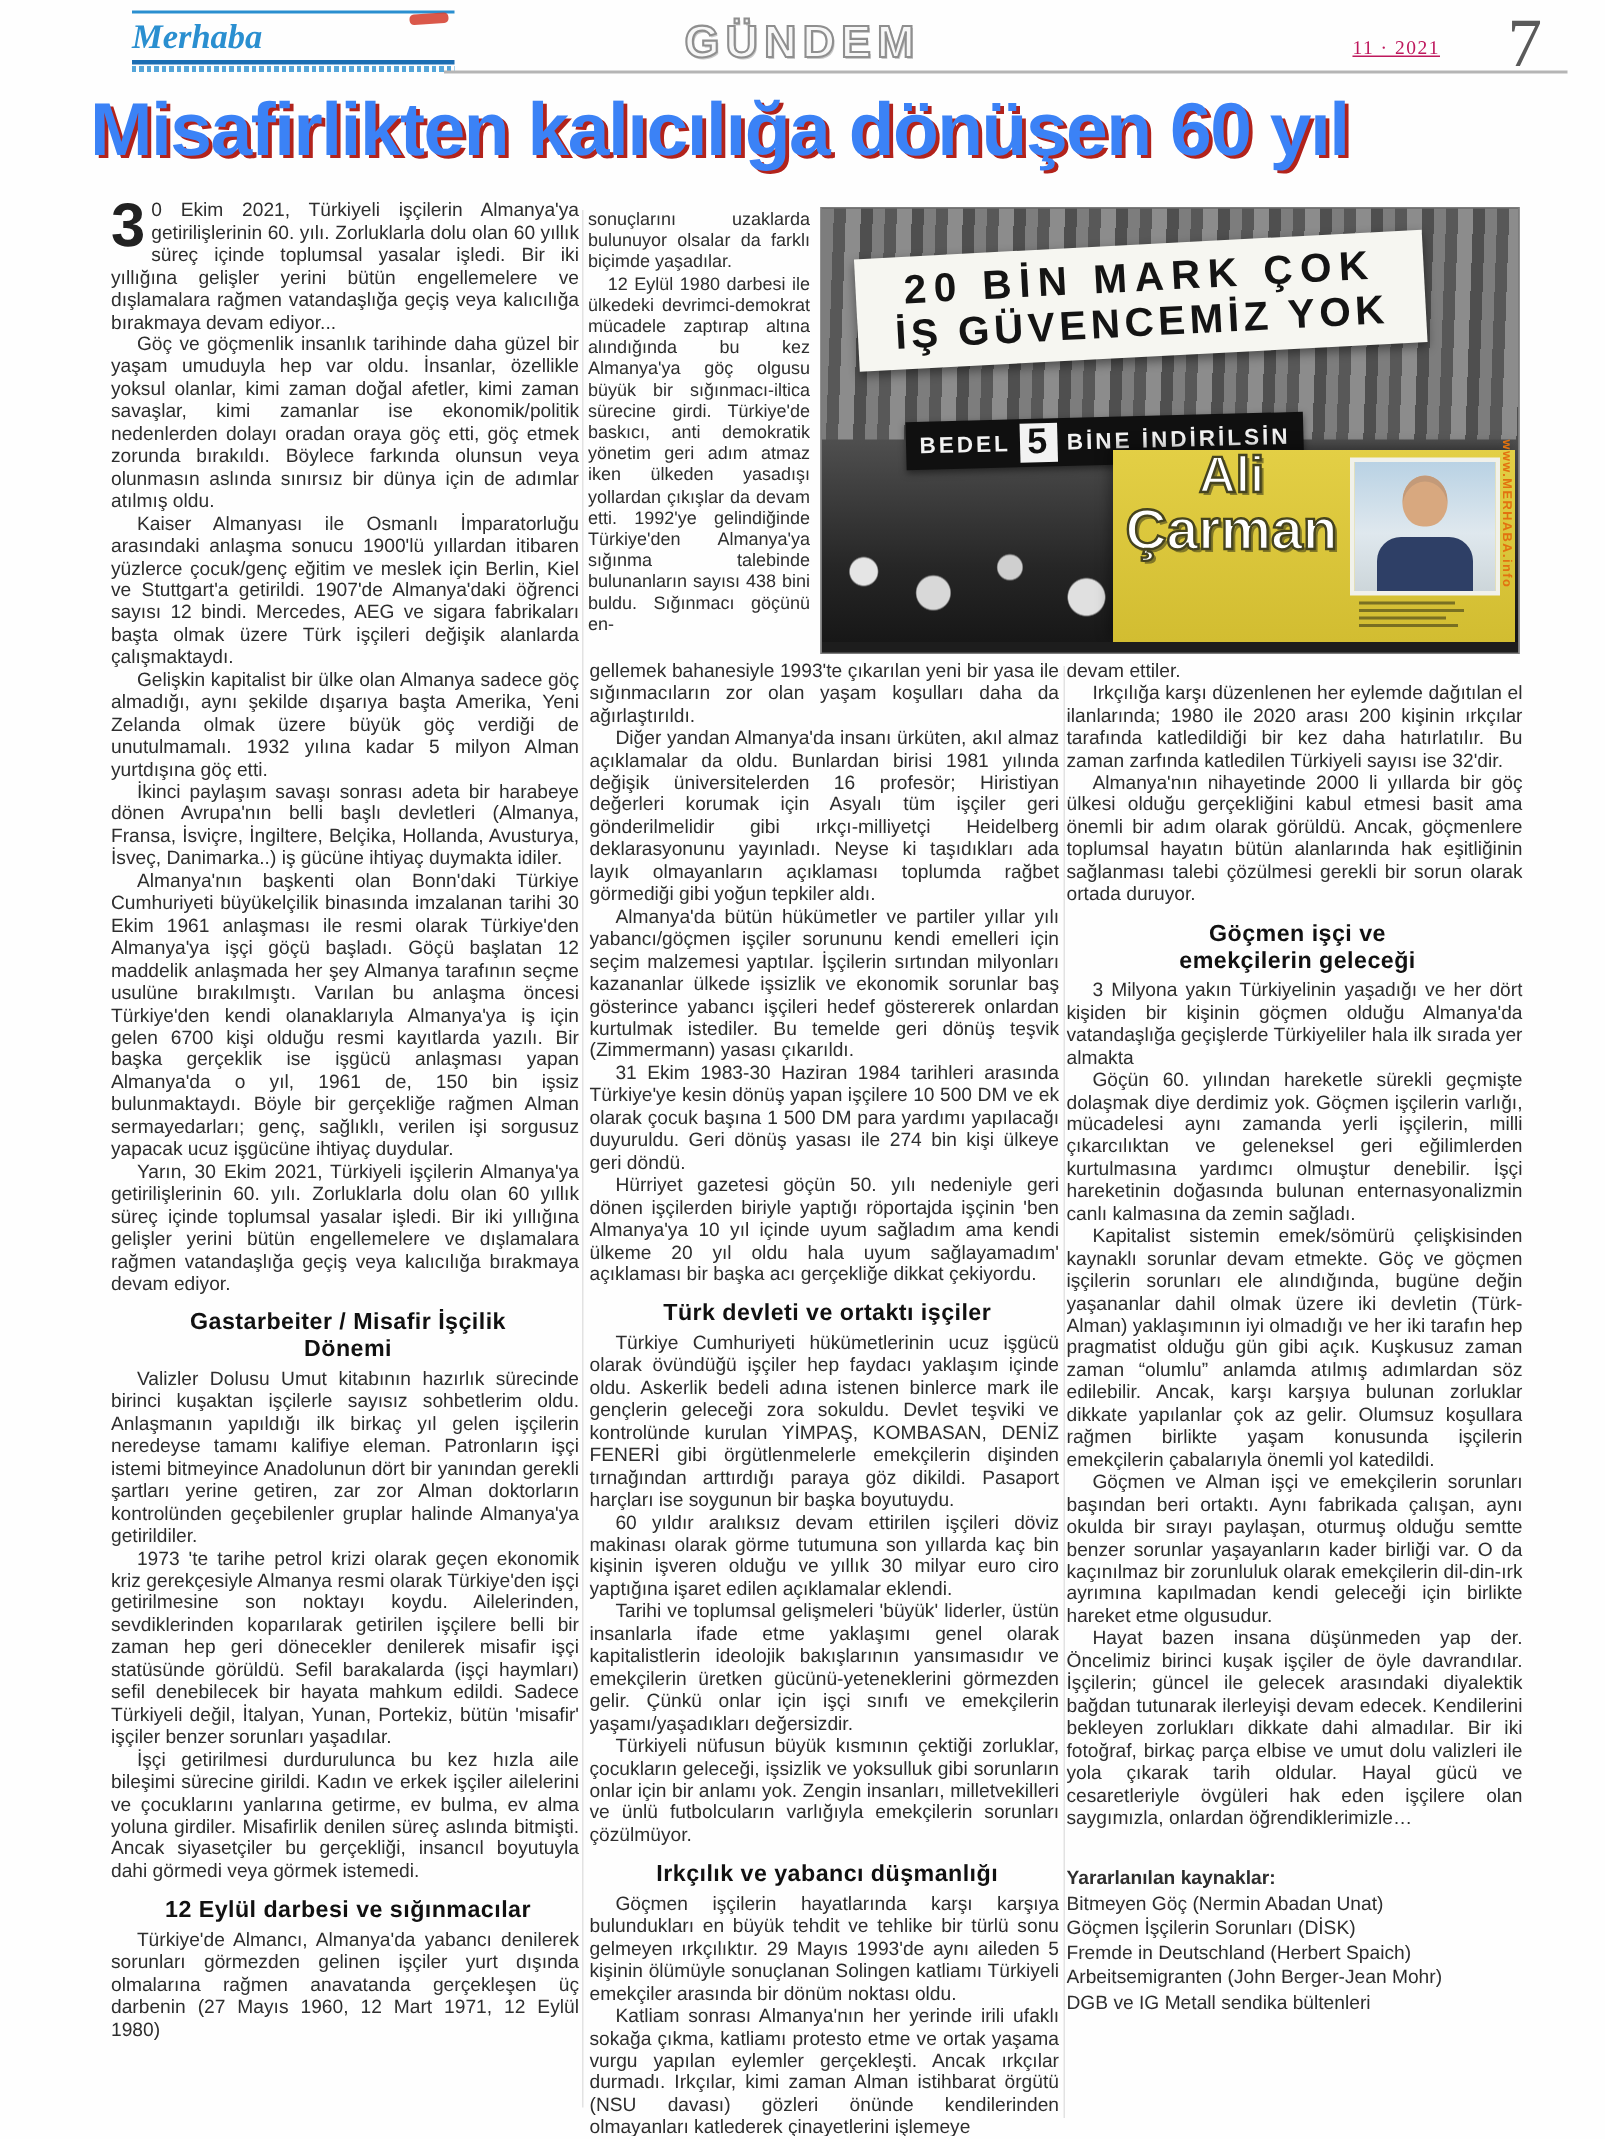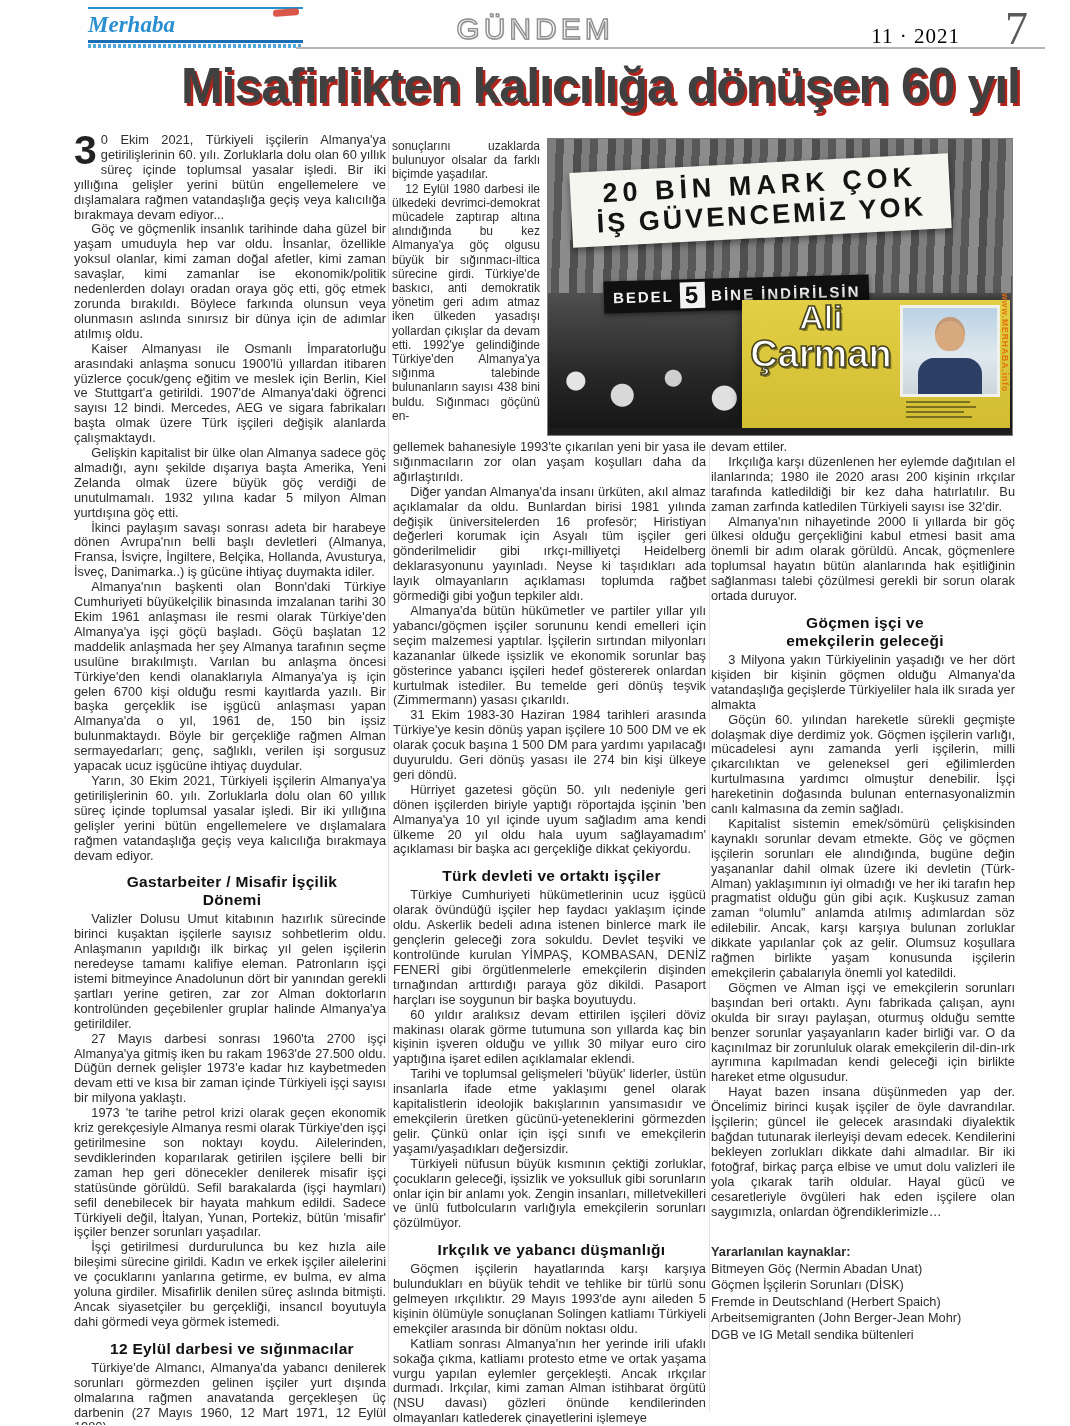--- a/index.html
+++ b/index.html
@@ -8,32 +8,32 @@
 
   
   .masthead{position:absolute;left:88px;top:7px;width:215px;height:42px;}
   .logo-topline{height:2px;background:#2a8fd0;margin-bottom:1px;}
   .logo-word{font-family:"Liberation Serif","DejaVu Serif",serif;font-style:italic;font-weight:bold;
              font-size:23px;color:#2a8fd0;line-height:30px;letter-spacing:0px;}
   .logo-accent{position:absolute;right:4px;top:2px;width:26px;height:7px;background:#d43b2a;
                border-radius:3px;transform:rotate(-4deg);opacity:.85;}
   .logo-underbar{height:3px;background:#1b6db3;margin-top:0px;}
   .logo-subbar{height:4px;margin-top:1px;background:repeating-linear-gradient(90deg,#2a8fd0 0 3px,transparent 3px 5px);opacity:.8;}
-  .section-title{position:absolute;left:0;right:0;top:12px;text-align:center;font-weight:400;
+  .section-title{position:absolute;left:0;right:0;top:12px;text-align:center;font-weight:700;
                  font-size:30px;letter-spacing:4px;color:#f7f7f7;-webkit-text-stroke:1.4px #8f8f8f;
                  text-shadow:1px 1px 0 #c9c9c9;}
   .issue-date{position:absolute;right:110px;top:24px;font-family:"Liberation Serif","DejaVu Serif",serif;
-              font-size:21px;color:#000000;letter-spacing:1px;}
+              font-size:13px;color:#be185d;letter-spacing:1px;text-decoration:underline;}
   .page-number{position:absolute;right:42px;top:2px;font-family:"Liberation Serif","DejaVu Serif",serif;
                font-size:46px;font-weight:400;color:#5a5a5a;}
   .header-rule{position:absolute;left:296px;top:47px;width:749px;height:2px;background:#b5b5b5;}
 
   
-  .headline{position:absolute;left:60px;top:57px;width:960px;text-align:right;
-            font-size:50px;font-weight:800;letter-spacing:-1px;color:#404040;
+  .headline{position:absolute;left:60px;top:57px;width:960px;text-align:left;
+            font-size:50px;font-weight:800;letter-spacing:-1px;color:#3b82f6;
             text-shadow:2.5px 2.5px 0 #b2231c;white-space:nowrap;}
 
   
   .photo{position:absolute;left:547px;top:138px;width:464px;height:296px;overflow:hidden;
          border:1px solid #7c7c7c;background:#555;}
   .curtain{position:absolute;left:0;top:0;width:100%;height:58%;
            background:repeating-linear-gradient(92deg,#7d7d7d 0 8px,#585858 8px 16px,#8c8c8c 16px 26px,#4f4f4f 26px 34px);}
   .crowd{position:absolute;left:0;bottom:0;width:100%;height:48%;
      background:
       radial-gradient(circle at 6% 62%, #e5e5e5 0 9px, transparent 10px),
@@ -160,21 +160,20 @@
     <p>Kaiser Almanyası ile Osmanlı İmparatorluğu arasındaki anlaşma sonucu 1900'lü yıllardan itibaren yüzlerce çocuk/genç eğitim ve meslek için Berlin, Kiel ve Stuttgart'a getirildi. 1907'de Almanya'daki öğrenci sayısı 12 bindi. Mercedes, AEG ve sigara fabrikaları başta olmak üzere Türk işçileri değişik alanlarda çalışmaktaydı.</p>
     <p>Gelişkin kapitalist bir ülke olan Almanya sadece göç almadığı, aynı şekilde dışarıya başta Amerika, Yeni Zelanda olmak üzere büyük göç verdiği de unutulmamalı. 1932 yılına kadar 5 milyon Alman yurtdışına göç etti.</p>
     <p>İkinci paylaşım savaşı sonrası adeta bir harabeye dönen Avrupa'nın belli başlı devletleri (Almanya, Fransa, İsviçre, İngiltere, Belçika, Hollanda, Avusturya, İsveç, Danimarka..) iş gücüne ihtiyaç duymakta idiler.</p>
     <p>Almanya'nın başkenti olan Bonn'daki Türkiye Cumhuriyeti büyükelçilik binasında imzalanan tarihi 30 Ekim 1961 anlaşması ile resmi olarak Türkiye'den Almanya'ya işçi göçü başladı. Göçü başlatan 12 maddelik anlaşmada her şey Almanya tarafının seçme usulüne bırakılmıştı. Varılan bu anlaşma öncesi Türkiye'den kendi olanaklarıyla Almanya'ya iş için gelen 6700 kişi olduğu resmi kayıtlarda yazılı. Bir başka gerçeklik ise işgücü anlaşması yapan Almanya'da o yıl, 1961 de, 150 bin işsiz bulunmaktaydı. Böyle bir gerçekliğe rağmen Alman sermayedarları; genç, sağlıklı, verilen işi sorgusuz yapacak ucuz işgücüne ihtiyaç duydular.</p>
     <p>Yarın, 30 Ekim 2021, Türkiyeli işçilerin Almanya'ya getirilişlerinin 60. yılı. Zorluklarla dolu olan 60 yıllık süreç içinde toplumsal yasalar işledi. Bir iki yıllığına gelişler yerini bütün engellemelere ve dışlamalara rağmen vatandaşlığa geçiş veya kalıcılığa bırakmaya devam ediyor.</p>
     <h3 class="subhead">
         <span>Gastarbeiter / Misafir İşçilik</span>
         <span>Dönemi</span>
       </h3>
     <p>Valizler Dolusu Umut kitabının hazırlık sürecinde birinci kuşaktan işçilerle sayısız sohbetlerim oldu. Anlaşmanın yapıldığı ilk birkaç yıl gelen işçilerin neredeyse tamamı kalifiye eleman. Patronların işçi istemi bitmeyince Anadolunun dört bir yanından gerekli şartları yerine getiren, zar zor Alman doktorların kontrolünden geçebilenler gruplar halinde Almanya'ya getirildiler.</p>
-    <p>27 Mayıs darbesi sonrası 1960'ta 2700 işçi Almanya'ya gitmiş iken bu rakam 1963'de 27.500 oldu. Düğün dernek gelişler 1973'e kadar hız kaybetmeden devam etti ve kısa bir zaman içinde Türkiyeli işçi sayısı bir milyona yaklaştı.</p>
     <p>1973 'te tarihe petrol krizi olarak geçen ekonomik kriz gerekçesiyle Almanya resmi olarak Türkiye'den işçi getirilmesine son noktayı koydu. Ailelerinden, sevdiklerinden koparılarak getirilen işçilere belli bir zaman hep geri dönecekler denilerek misafir işçi statüsünde görüldü. Sefil barakalarda (işçi haymları) sefil denebilecek bir hayata mahkum edildi. Sadece Türkiyeli değil, İtalyan, Yunan, Portekiz, bütün 'misafir' işçiler benzer sorunları yaşadılar.</p>
     <p>İşçi getirilmesi durdurulunca bu kez hızla aile bileşimi sürecine girildi. Kadın ve erkek işçiler ailelerini ve çocuklarını yanlarına getirme, ev bulma, ev alma yoluna girdiler. Misafirlik denilen süreç aslında bitmişti. Ancak siyasetçiler bu gerçekliği, insancıl boyutuyla dahi görmedi veya görmek istemedi.</p>
     <h3 class="subhead">12 Eylül darbesi ve sığınmacılar</h3>
     <p>Türkiye'de Almancı, Almanya'da yabancı denilerek sorunları görmezden gelinen işçiler yurt dışında olmalarına rağmen anavatanda gerçekleşen üç darbenin (27 Mayıs 1960, 12 Mart 1971, 12 Eylül 1980)</p>
   </div>
 
   <div class="col col2a">
     <p class="ni">sonuçlarını uzaklarda bulunuyor olsalar da farklı biçimde yaşadılar.</p>
     <p>12 Eylül 1980 darbesi ile ülkedeki devrimci-demokrat mücadele zaptırap altına alındığında bu kez Almanya'ya göç olgusu büyük bir sığınmacı-iltica sürecine girdi. Türkiye'de baskıcı, anti demokratik yönetim geri adım atmaz iken ülkeden yasadışı yollardan çıkışlar da devam etti. 1992'ye gelindiğinde Türkiye'den Almanya'ya sığınma talebinde bulunanların sayısı 438 bini buldu. Sığınmacı göçünü en-</p>
   </div>

